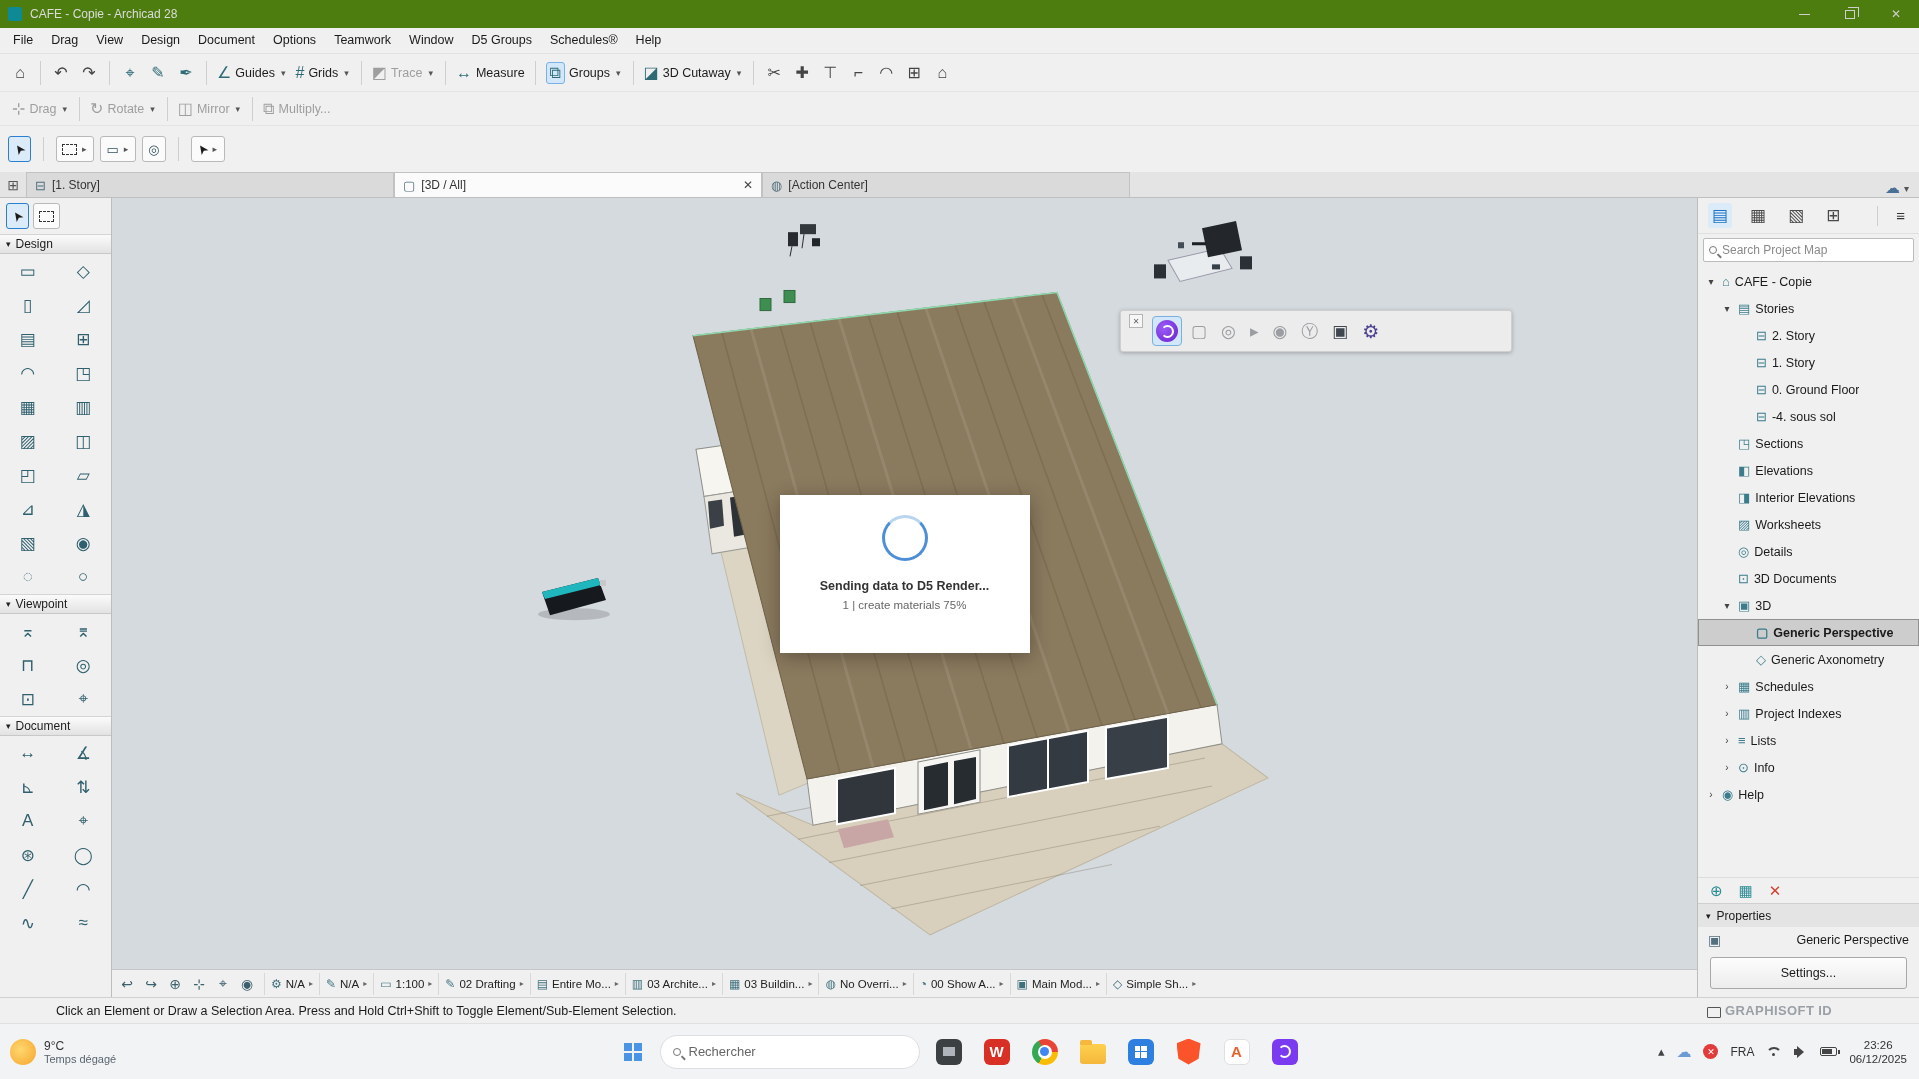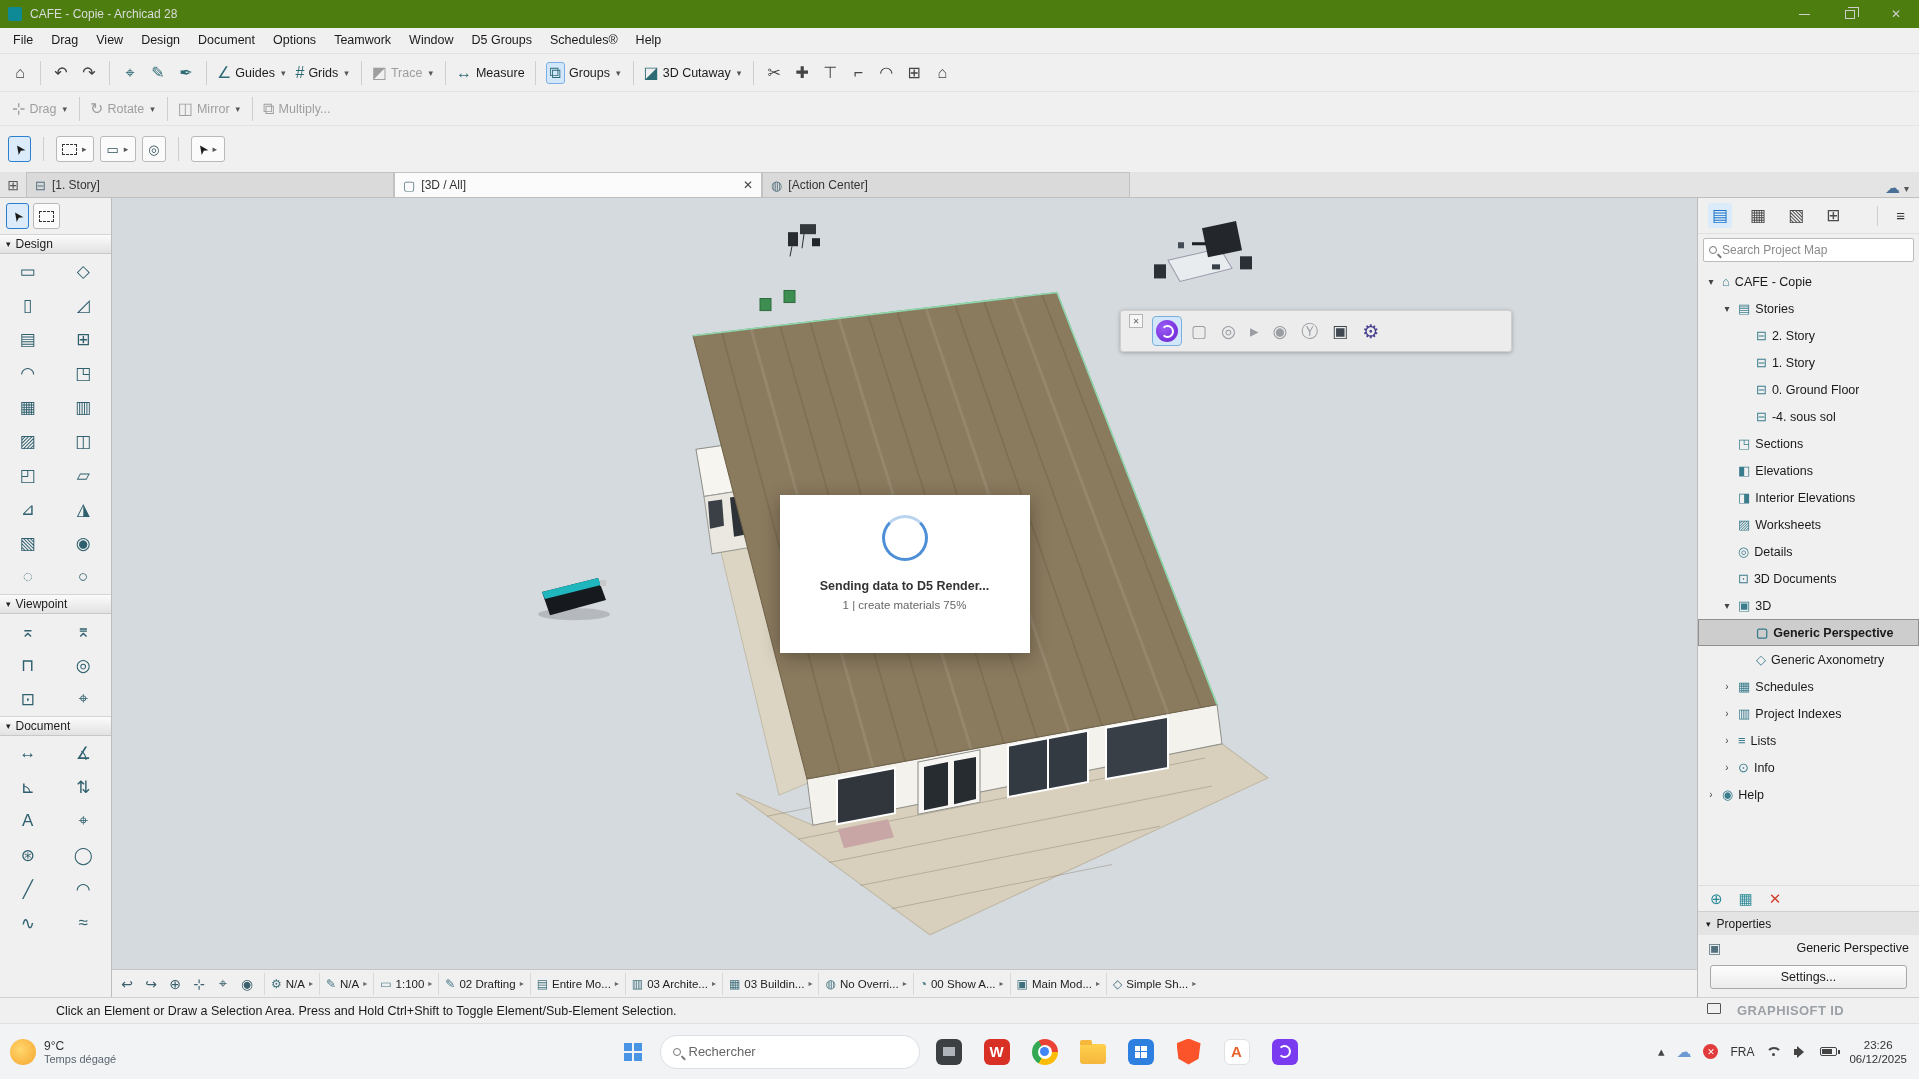--- a/index.html
+++ b/index.html
@@ -105,26 +105,26 @@
   .tree-row.sel { background:#cdcdcd; border-color:#909090; font-weight:bold; }
   .nav-mini { margin-top:auto; height:26px; display:flex; align-items:center; gap:16px; padding:0 12px; border-top:1px solid #ddd; }
   .mini-btn { font-size:15px; color:#2a8a96; }
   .mini-btn.red { color:#d04030; }
   .prop-head { height:24px; background:#e4e4e4; border-top:1px solid #cfcfcf; display:flex; align-items:center; gap:6px; padding:0 8px; font-size:12px; color:#1a1a1a; }
   .prop-head .tri { font-size:9px; }
   .prop-row { height:26px; display:flex; align-items:center; gap:8px; padding:0 10px; font-size:12.5px; color:#1a1a1a; }
   .prop-row .pi { font-size:14px; color:#52707e; }
   .prop-row .pv { margin-left:auto; }
   .settings-row { padding:4px 12px 8px; }
-  .settings-btn { width:100%; height:24px; border:1px solid #a8a8a8; border-radius:3px; background:linear-gradient(#fdfdfd,#ececec); font-size:12.5px; color:#1a1a1a; display:flex; align-items:center; justify-content:center; }
+  .settings-btn { width:100%; height:32px; border:1px solid #a8a8a8; border-radius:3px; background:linear-gradient(#fdfdfd,#ececec); font-size:12.5px; color:#1a1a1a; display:flex; align-items:center; justify-content:center; }
 
   
   .statusbar { height:26px; background:#f0f0f0; border-top:1px solid #d0d0d0; display:flex; align-items:center; font-size:12.5px; color:#1a1a1a; flex:0 0 auto; }
   .status-msg { flex:1; padding-left:8px; white-space:nowrap; overflow:hidden;margin-left:48px; }
-  .status-right { width:222px; display:flex; align-items:flex-start; gap:16px; padding-left:10px; }
+  .status-right { width:222px; display:flex; align-items:flex-end; gap:4px; padding-left:10px; }
   .monitor-ic { width:14px; height:11px; border:1.5px solid #555; border-radius:1px; }
   .gsid { font-weight:bold; color:#9aa0a6; font-size:13px; letter-spacing:.4px; }
 
   
   .taskbar { height:56px; background:#f1f3f5; border-top:1px solid #e0e0e0; display:flex; align-items:center; position:relative; flex:0 0 auto; }
   .tb-weather { display:flex; align-items:center; gap:8px; padding-left:10px; }
   .sun { width:26px; height:26px; border-radius:50%; background:radial-gradient(circle at 40% 40%, #ffd76e, #f6a52d); }
   .wtemp { font-size:12px; color:#333; }
   .wdesc { font-size:11px; color:#5a6570; }
   .tb-center { position:absolute; left:50%; top:0; bottom:0; transform:translateX(-50%); display:flex; align-items:center; gap:10px; }

